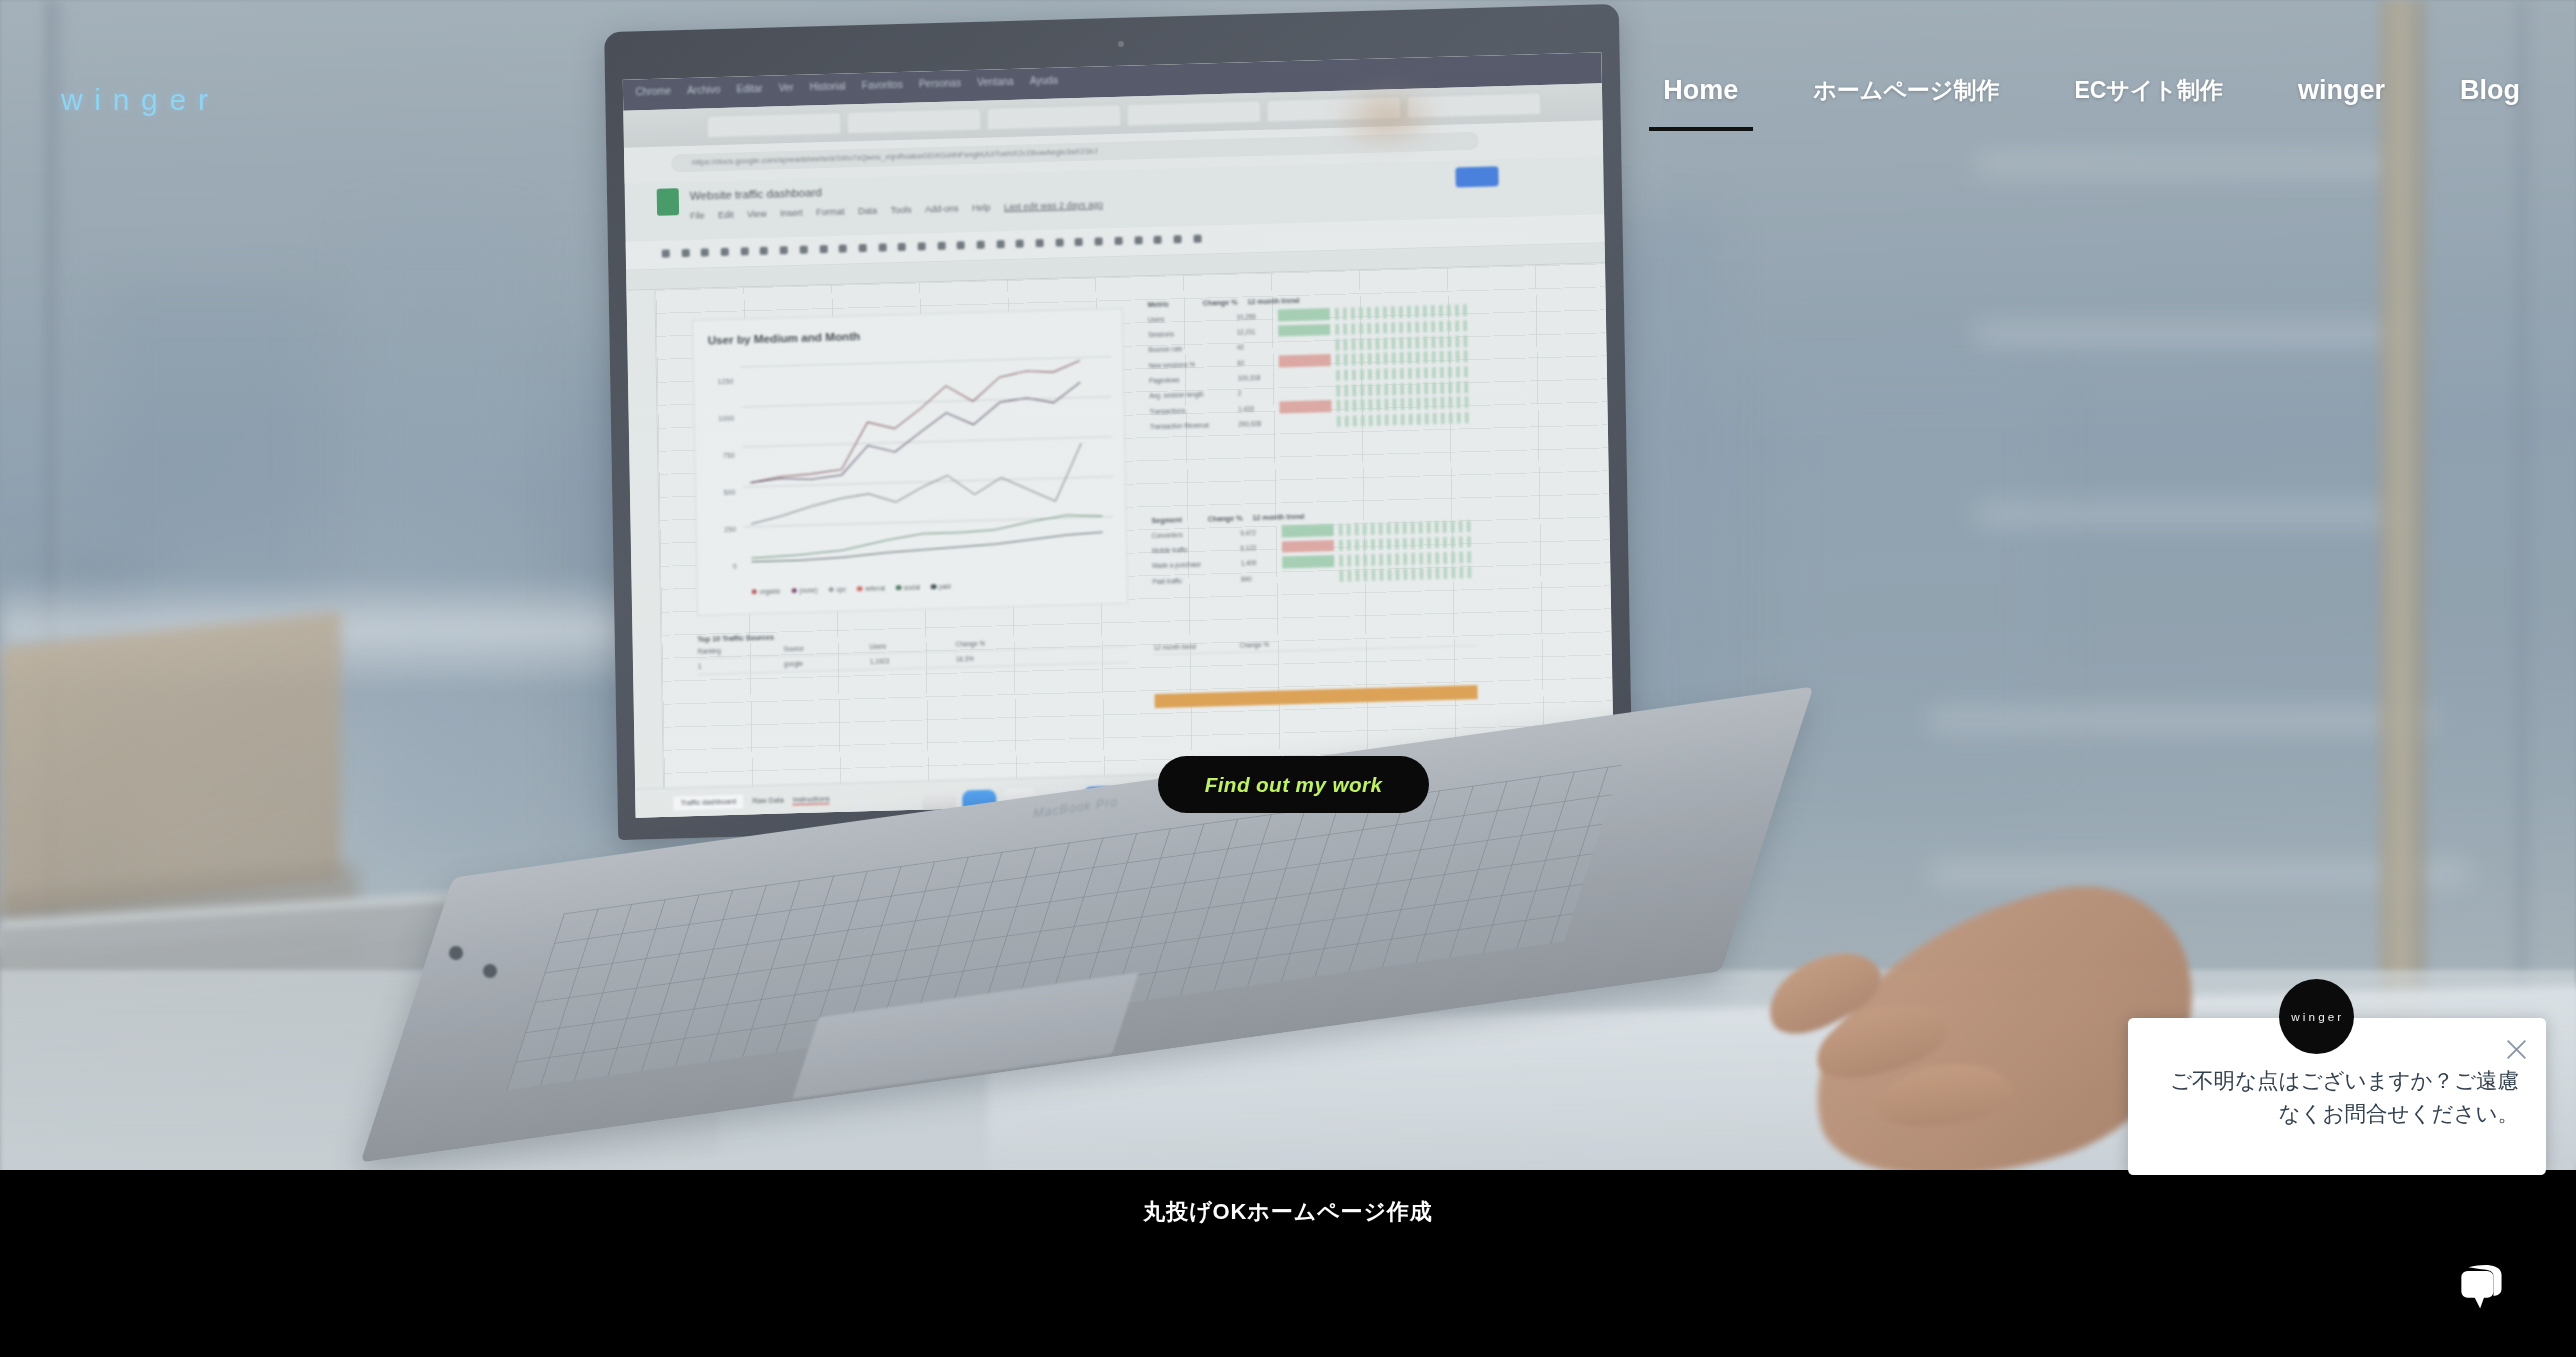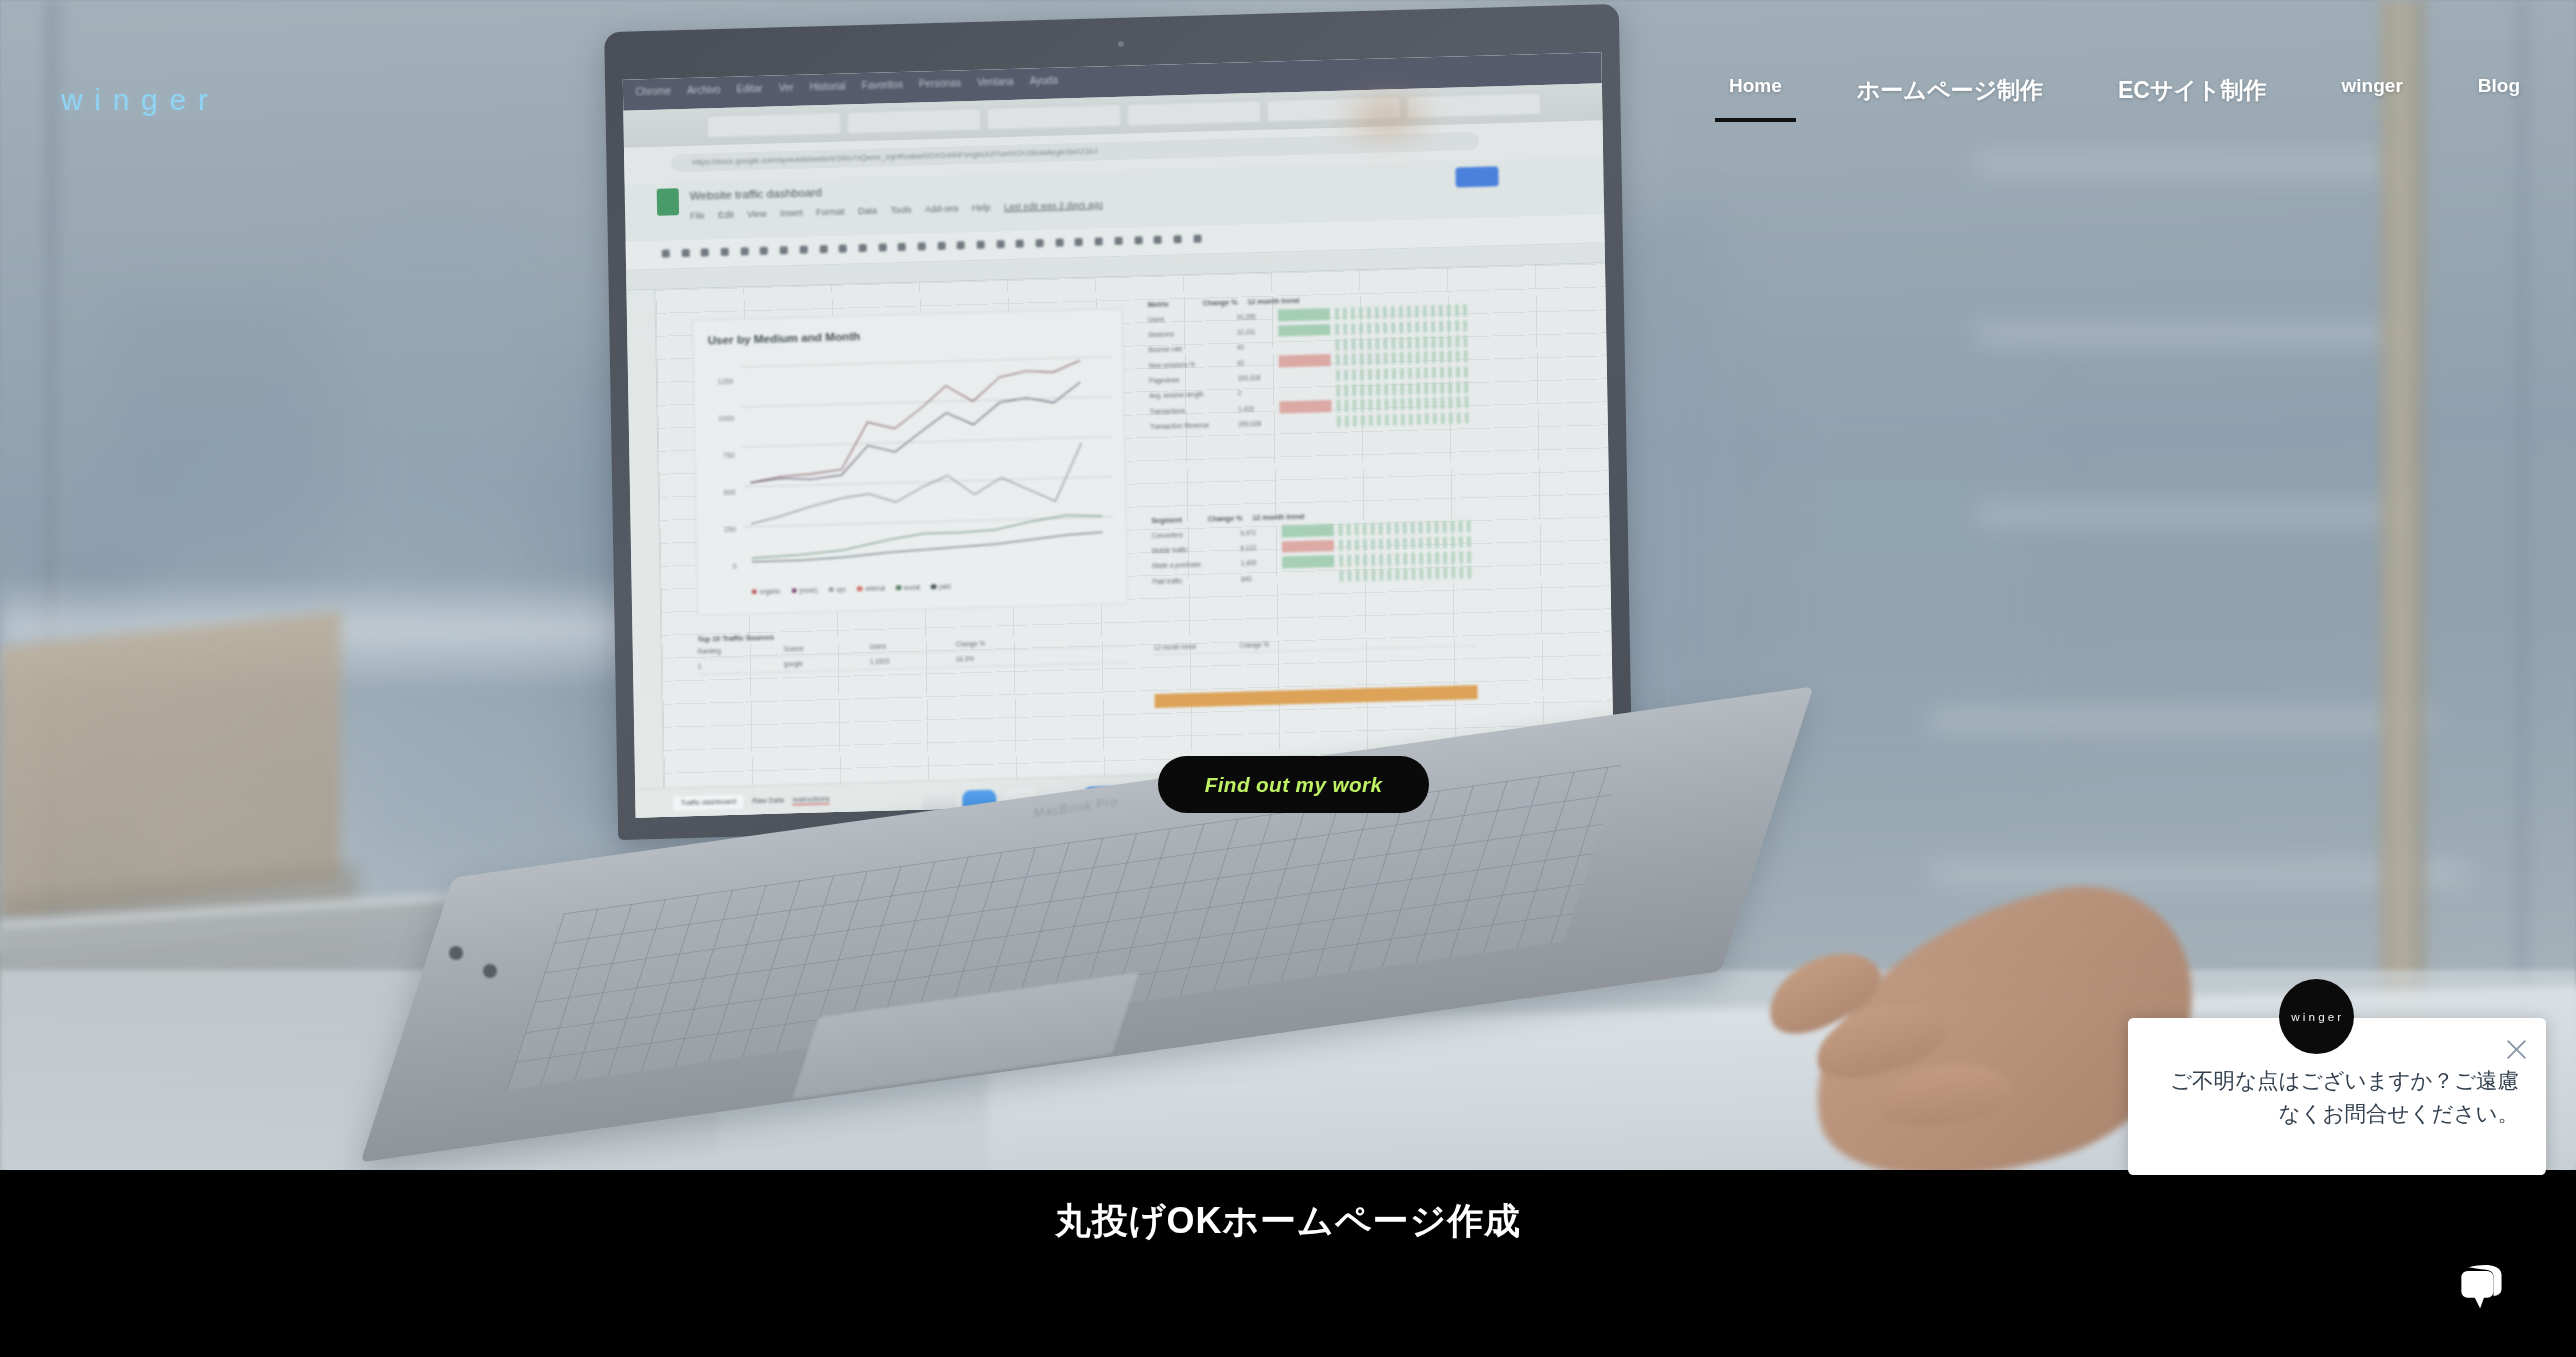--- a/index.html
+++ b/index.html
@@ -412,21 +412,21 @@
     z-index:40;
   }
   .nav {
     position:absolute; right:56px; top:75px;
     display:flex; align-items:flex-start; gap:75px;
     z-index:40;
   }
   .nav-item {
     position:relative;
     color:#ffffff;
-    font-size:19px;
+    font-size:27px;
     font-weight:bold;
     white-space:nowrap;
     text-shadow:0 0.9px 3.6px rgba(0,0,0,0.22);
     padding-bottom:5.4px;
     cursor:pointer;
   }
   .nav-item.jp { font-size:23px; }
   .nav-item.active::after {
     content:"";
     position:absolute; left:-14.4px; right:-14.4px; bottom:-20px;
@@ -460,21 +460,21 @@
   .bottombar {
     position:absolute; left:0; top:1170px;
     width:2576px; height:188px;
     background:#000000;
     z-index:50;
   }
   .bb-title {
     position:absolute; left:0; right:0; top:27px;
     text-align:center;
     color:#ffffff;
-    font-size:36px;
+    font-size:22px;
     font-weight:bold;
     letter-spacing:0.9px;
   }
   .bb-btn {
     position:absolute; left:50%; transform:translateX(-50%); top:99px;
     width:271px; height:59px;
     background:#ffffff;
     border-radius:7.2px;
     display:flex; align-items:center; justify-content:center;
     color:#111111;

